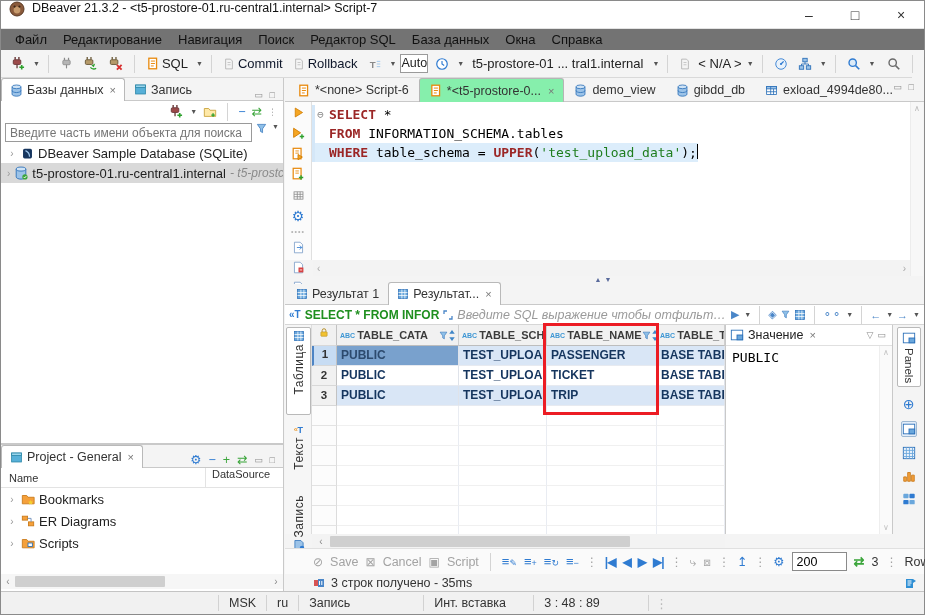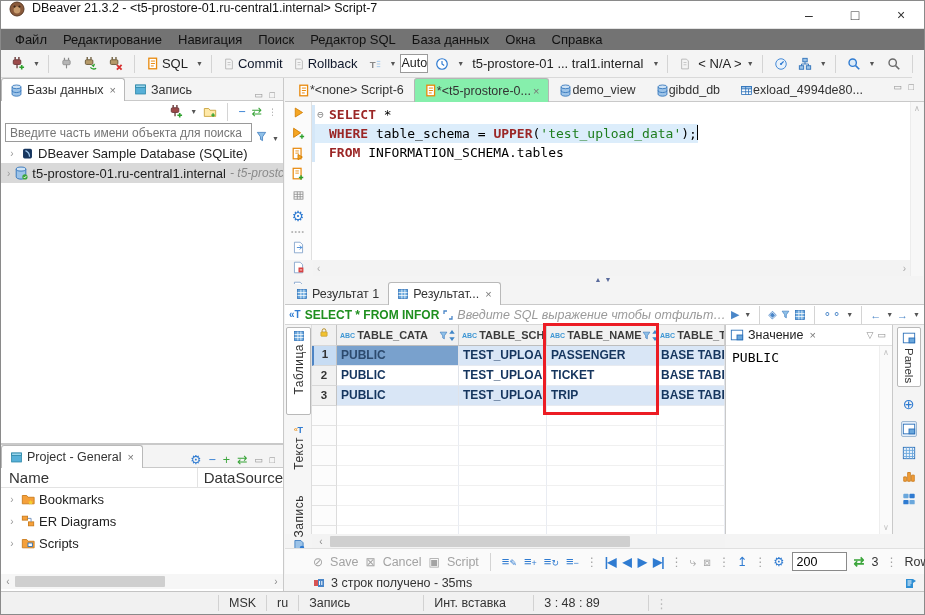--- a/index.html
+++ b/index.html
@@ -26,36 +26,36 @@
   .combo{width:58px;height:19px;border:1px solid #9a9a9a;background:#fff;font-size:12.5px;text-align:center;line-height:17px;color:#222}
   
   .panel-tabs{display:flex;align-items:flex-end;height:23px;background:#f4f4f4;border-bottom:1px solid #c9c9c9}
   .ptab{display:flex;align-items:center;gap:4px;padding:3px 8px;height:22px;font-size:12.5px;color:#333;border:1px solid transparent;border-bottom:none;white-space:nowrap}
   .ptab.active{background:#fff;border-color:#b9b9b9;border-top-left-radius:3px;border-top-right-radius:3px;margin-bottom:-1px;height:23px}
   .tclose{color:#777;font-size:11px;margin-left:2px}
   .mini{color:#8a8a8a;font-size:9px;letter-spacing:2px}
   
   .dbnav{position:absolute;left:0;top:77px;width:283px;height:366px;background:#fff;border-right:1px solid #c9c9c9;border-bottom:1px solid #c9c9c9}
   .nav-toolbar{height:21px;display:flex;justify-content:flex-end;align-items:center;gap:6px;padding-right:6px;background:#fff}
-  .searchrow{display:flex;align-items:flex-end;gap:4px;padding:1px 4px}
+  .searchrow{display:flex;align-items:flex-start;gap:4px;padding:1px 4px}
   .searchbox{flex:1;height:19px;border:1px solid #9a9a9a;background:#fff;font-size:12px;font-family:"Liberation Sans",sans-serif;padding:0 4px;color:#222}
   .tree-item{display:flex;align-items:center;gap:4px;height:20px;padding-left:6px;font-size:13px;white-space:nowrap;overflow:hidden}
   .tree-item.selected{background:#d9d9d9}
   .chev{color:#9a9a9a;font-size:10px;width:10px;text-align:center}
   .suffix{color:#8a8a8a;font-style:italic;font-size:12px}
   .project{position:absolute;left:0;top:443px;width:283px;height:147px;background:#fff;border-right:1px solid #c9c9c9;border-top:1px solid #c9c9c9}
-  .proj-cols{display:flex;height:20px;border-bottom:1px solid #e3e3e3;font-size:15px;color:#333;align-items:center}
+  .proj-cols{display:flex;height:20px;border-bottom:1px solid #e3e3e3;font-size:11px;color:#333;align-items:flex-start}
   .proj-cols .c1{width:205px;padding-left:8px;border-right:1px solid #e3e3e3;height:100%;display:flex;align-items:center}
   .proj-cols .c2{padding-left:6px}
   .hscroll{position:absolute;left:0;bottom:2px;right:0;height:15px;display:flex;align-items:center;background:#f6f6f6}
   .hs-arrow{width:14px;text-align:center;color:#8a8a8a;font-size:10px}
   .hs-thumb{height:11px;background:#cfcfcf;border-radius:1px}
   
   .edtabs{position:absolute;left:284px;top:77px;right:0;height:24px;background:#f4f4f4;border-bottom:1px solid #c9c9c9;display:flex;align-items:flex-end;padding-left:2px}
-  .edtab{display:flex;align-items:center;height:23px;padding:0 9px;font-size:12.5px;color:#333;border:1px solid transparent;border-bottom:none;white-space:nowrap}
+  .edtab{display:flex;align-items:center;gap:5px;height:23px;padding:0 9px;font-size:12.5px;color:#333;border:1px solid transparent;border-bottom:none;white-space:nowrap}
   .edtab.active{background:#86efac;border-color:#b5b5b5;margin-bottom:-1px;height:24px;border-top-left-radius:3px;border-top-right-radius:3px}
   .edtabs .mini{position:absolute;right:8px;top:4px}
   .editor{position:absolute;left:284px;top:101px;right:1px;height:158px;background:#fff;display:flex}
   .ed-iconbar{width:27px;border-right:1px solid #e0e0e0;background:#fbfbfb;display:flex;flex-direction:column;align-items:center;padding-top:3px;gap:6px}
   .ed-dots{color:#b5b5b5;font-size:7px;letter-spacing:1px;line-height:4px}
   .codearea{position:relative;flex:1;font-family:"DejaVu Sans Mono",monospace;font-size:13px;padding-top:3px}
   .rangebar{position:absolute;left:0;top:3px;width:3px;height:57px;background:#d4e7f8}
   .code-line{display:flex;height:19px;line-height:19px;white-space:pre}
   .fold-gutter{width:17px;text-align:center;color:#8a8a8a;font-size:11px;flex:none}
   .code-line.current .fold-gutter,.code-line.current .line-body{background:#dcedfb}
@@ -551,22 +551,22 @@
         <span><span class="icon">
             <svg width="13" height="13" viewBox="0 0 16 16">
               <path d="M3 1.5h7l3 3v10H3z" fill="#fff" stroke="#7a9cc8"></path>
               <path d="M5 12V8M8 12V5.5M11 12V9.5" stroke="#2f7bd1" stroke-width="1.6"></path>
             </svg>
           </span></span>
       </div>
     <div class="codearea" id="codeArea">
       <div class="rangebar"></div>
     <div class="code-line"><span class="fold-gutter">⊖</span><span class="line-body"><span class="tk-kw">SELECT</span><span class="tk-pl"> *</span></span></div>
+        <div class="code-line"><span class="fold-gutter"></span><span class="line-body"><span class="tk-kw">FROM</span><span class="tk-pl"> INFORMATION_SCHEMA.tables</span></span></div>
         <div class="code-line current"><span class="fold-gutter"></span><span class="line-body"><span class="tk-kw">WHERE</span><span class="tk-pl"> table_schema = </span><span class="tk-kw">UPPER</span><span class="tk-pl">(</span><span class="tk-str">'test_upload_data'</span><span class="tk-pl">);</span><span class="cursor"></span></span></div>
-        <div class="code-line"><span class="fold-gutter"></span><span class="line-body"><span class="tk-kw">FROM</span><span class="tk-pl"> INFORMATION_SCHEMA.tables</span></span></div>
       </div>
   </div>
   <div class="ed-vscroll">∧</div>
   <div class="ed-hscroll">
       <span>‹</span>
       <span>›</span>
     </div>
   <div class="splitbar">▲▼</div>
 
   <div class="restabs" id="restabs">

